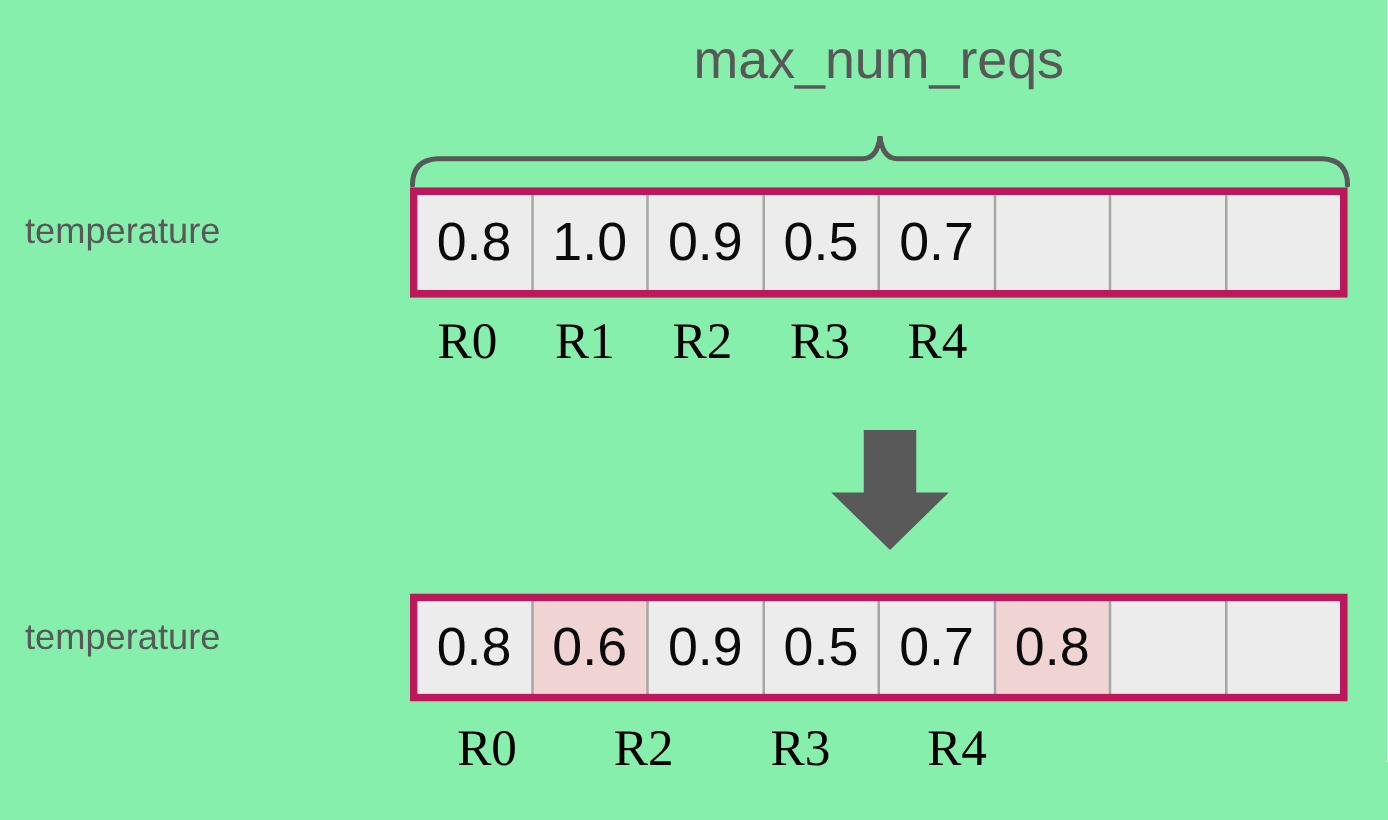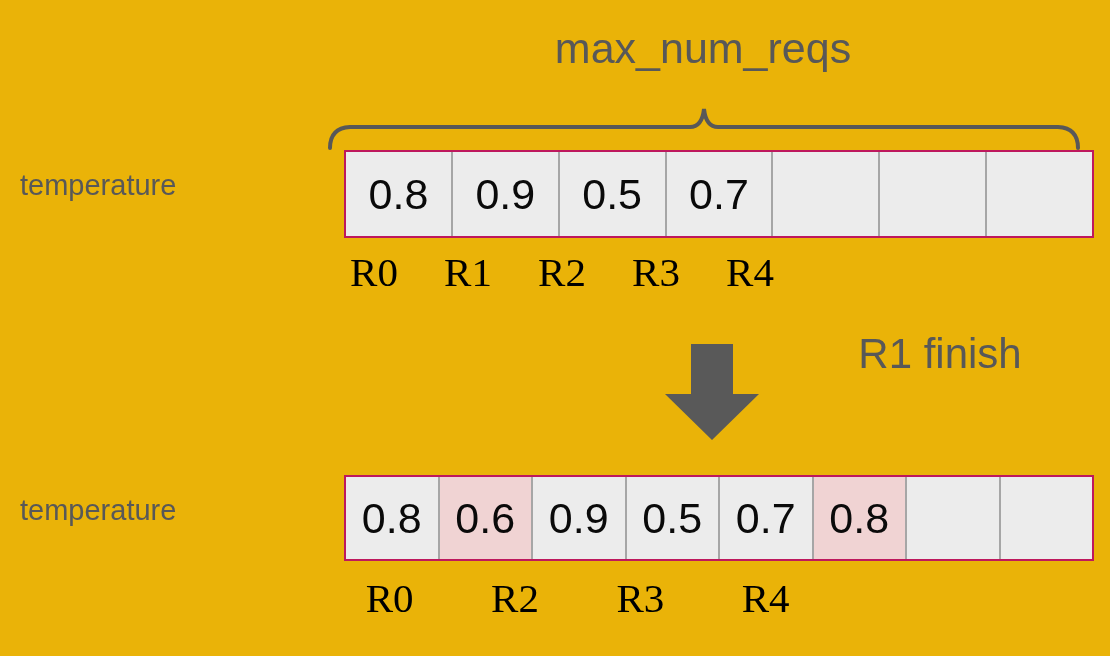--- a/index.html
+++ b/index.html
@@ -7,21 +7,21 @@
     padding: 0;
     background: #ffffff;
   }
   body {
     font-family: "Liberation Sans", sans-serif;
   }
   #stage {
     position: relative;
     width: 1110px;
     height: 656px;
-    background: #eab308;
+    background: #86efac;
     overflow: hidden;
   }
 
   
   .brace-label {
     position: absolute;
     left: 329px;
     top: 27px;
     width: 748px;
     text-align: center;
@@ -46,23 +46,23 @@
     line-height: 1.0;
     color: #585858;
     white-space: nowrap;
   }
   .row-label.top  { left: 20px; top: 171px; }
   .row-label.bot  { left: 20px; top: 496px; }
 
   
   .table {
     position: absolute;
-    left: 344px;
+    left: 328px;
     display: flex;
-    border: 2px solid #be185d;
+    border: 6px solid #be185d;
     box-sizing: border-box;
     background: #a6a6a6;
     gap: 2px;
   }
   .table.top { top: 150px; width: 750px; height: 88px; }
   .table.bot { top: 475px; width: 750px; height: 86px; }
 
   .cell {
     flex: 1 1 0;
     background: #ececec;
@@ -128,20 +128,21 @@
   <div class="brace-label">max_num_reqs</div>
 
   <svg class="brace-svg" viewBox="0 0 768 55">
     <path d="M 10,53 Q 10,33 30,32 L 370,32 Q 382,32 384,14 Q 386,32 398,32 L 738,32 Q 758,33 758,53" fill="none" stroke="#585858" stroke-width="4" stroke-linecap="round"></path>
   </svg>
 
   <div class="row-label top">temperature</div>
 
   <div class="table top">
     <div class="cell">0.8</div>
+    <div class="cell">1.0</div>
     <div class="cell">0.9</div>
     <div class="cell">0.5</div>
     <div class="cell">0.7</div>
     <div class="cell"></div>
     <div class="cell"></div>
     <div class="cell"></div>
   </div>
 
   <div class="ids top">
     <div class="id">R0</div>
@@ -152,21 +153,20 @@
     <div class="id"></div>
     <div class="id"></div>
     <div class="id"></div>
   </div>
 
   <svg class="arrow-svg" viewBox="0 0 98 100">
     <path d="M 28,2 L 70,2 L 70,52 L 96,52 L 49,98 L 2,52 L 28,52 Z" fill="#595959"></path>
   </svg>
 
   <div class="note">
-    <span class="line">R1 finish</span>
   </div>
 
   <div class="row-label bot">temperature</div>
 
   <div class="table bot">
     <div class="cell">0.8</div>
     <div class="cell hl">0.6</div>
     <div class="cell">0.9</div>
     <div class="cell">0.5</div>
     <div class="cell">0.7</div>

